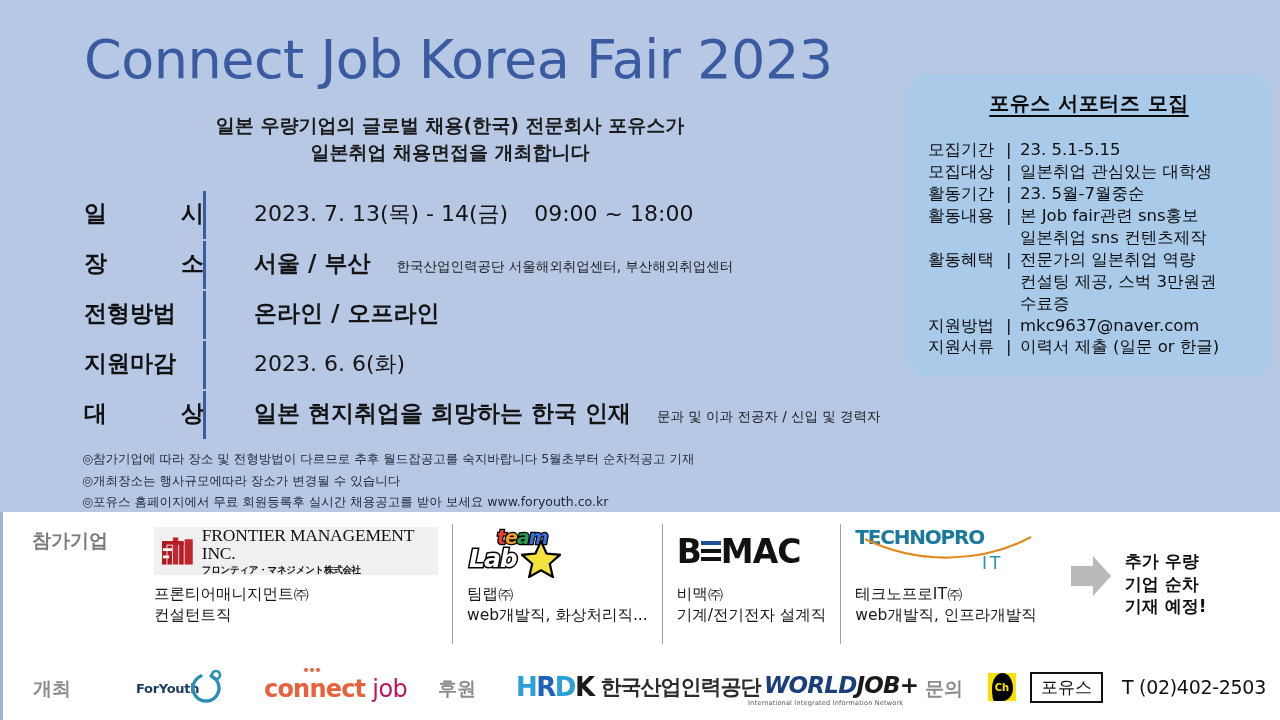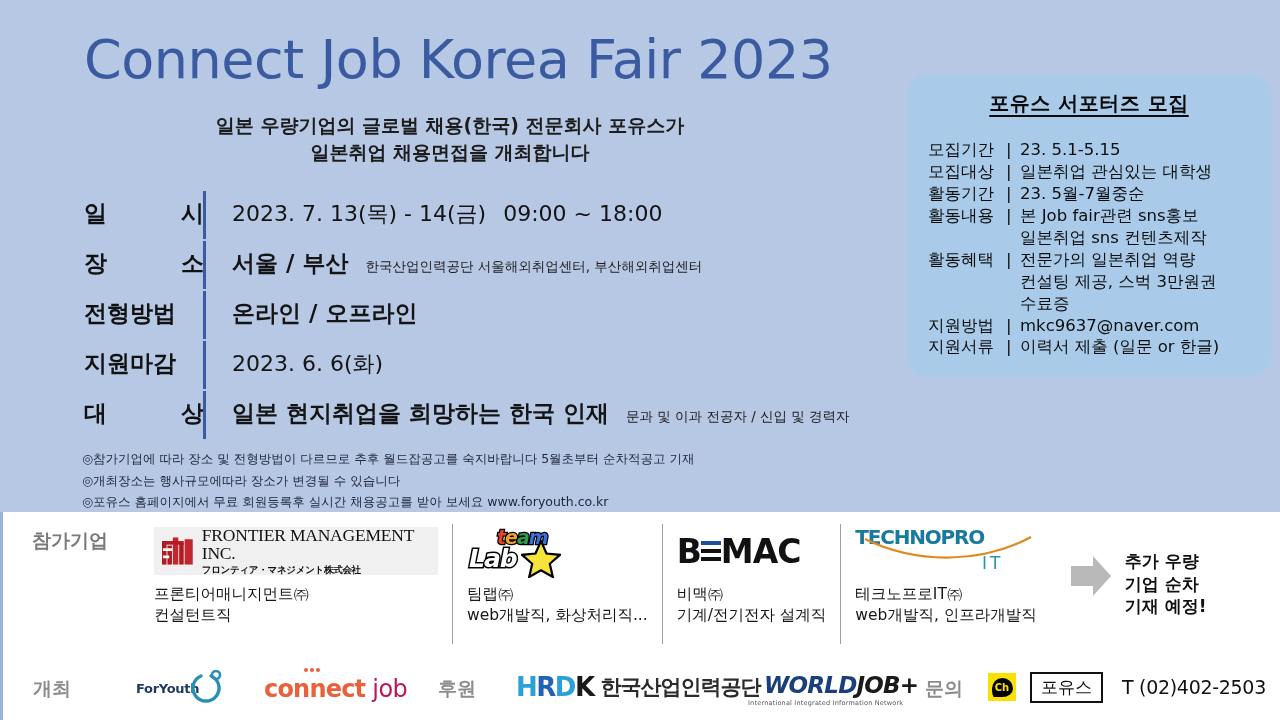--- a/index.html
+++ b/index.html
@@ -40,21 +40,21 @@
     font-size:23px; font-weight:bold; color:#111;
     display:flex; justify-content:space-between;
     font-family:"DejaVu Sans","Liberation Sans",sans-serif;
   }
   .dlabel.single { display:block; }
   .dbar {
     position:absolute; left:119px; top:-7px; width:3px; height:48px;
     background:#3b5ba0;
   }
   .dval {
-    padding-left:28px; display:flex; align-items:baseline; gap:17px;
+    padding-left:50px; display:flex; align-items:baseline; gap:26px;
     white-space:nowrap;
     font-family:"DejaVu Sans","Liberation Sans",sans-serif;
   }
   .dval .big  { font-size:23px; font-weight:bold; color:#141414; }
   .dval .reg  { font-size:22px; font-weight:normal; color:#141414; }
   .dval .note { font-size:13.5px; font-weight:normal; color:#1b1b1b; }
 
   
   .notes {
     position:absolute; left:82px; top:448px;
@@ -160,21 +160,21 @@
   .hrdk-k { font-size:21px; font-weight:bold; color:#2b2b2b; letter-spacing:-1px;
             font-family:"DejaVu Sans","Liberation Sans",sans-serif; }
 
   .wj { position:relative; }
   .wj-main { font-size:23px; font-weight:bold; font-style:italic; color:#1d1d1d; letter-spacing:-0.8px;
              font-family:"DejaVu Sans",sans-serif;margin-left:16px; }
   .wj-sub { font-size:6.5px; color:#555; letter-spacing:0.2px; margin-top:1px;
             font-family:"DejaVu Sans",sans-serif; }
 
   .kakao { width:28px; height:28px; background:#fae100; display:flex; align-items:center; justify-content:center; }
-  .kakao-b { width:21px; height:19px; background:#000; border-radius:50% 50% 50% 10%/55% 55% 45% 45%;
+  .kakao-b { width:21px; height:28px; background:#000; border-radius:50% 50% 50% 10%/55% 55% 45% 45%;
              color:#fae100; font-size:10px; font-weight:bold; display:flex; align-items:center;
              justify-content:center; font-family:"DejaVu Sans",sans-serif; }
   .foryouth-box { border:2px solid #111; padding:2px 9px; font-size:17px; color:#111;
                   font-family:"DejaVu Sans","Liberation Sans",sans-serif; }
   .tel { font-size:19px; color:#111; font-family:"DejaVu Sans","Liberation Sans",sans-serif; letter-spacing:-0.3px;}
 </style>
 </head>
 <body>
 
 <div id="poster">

